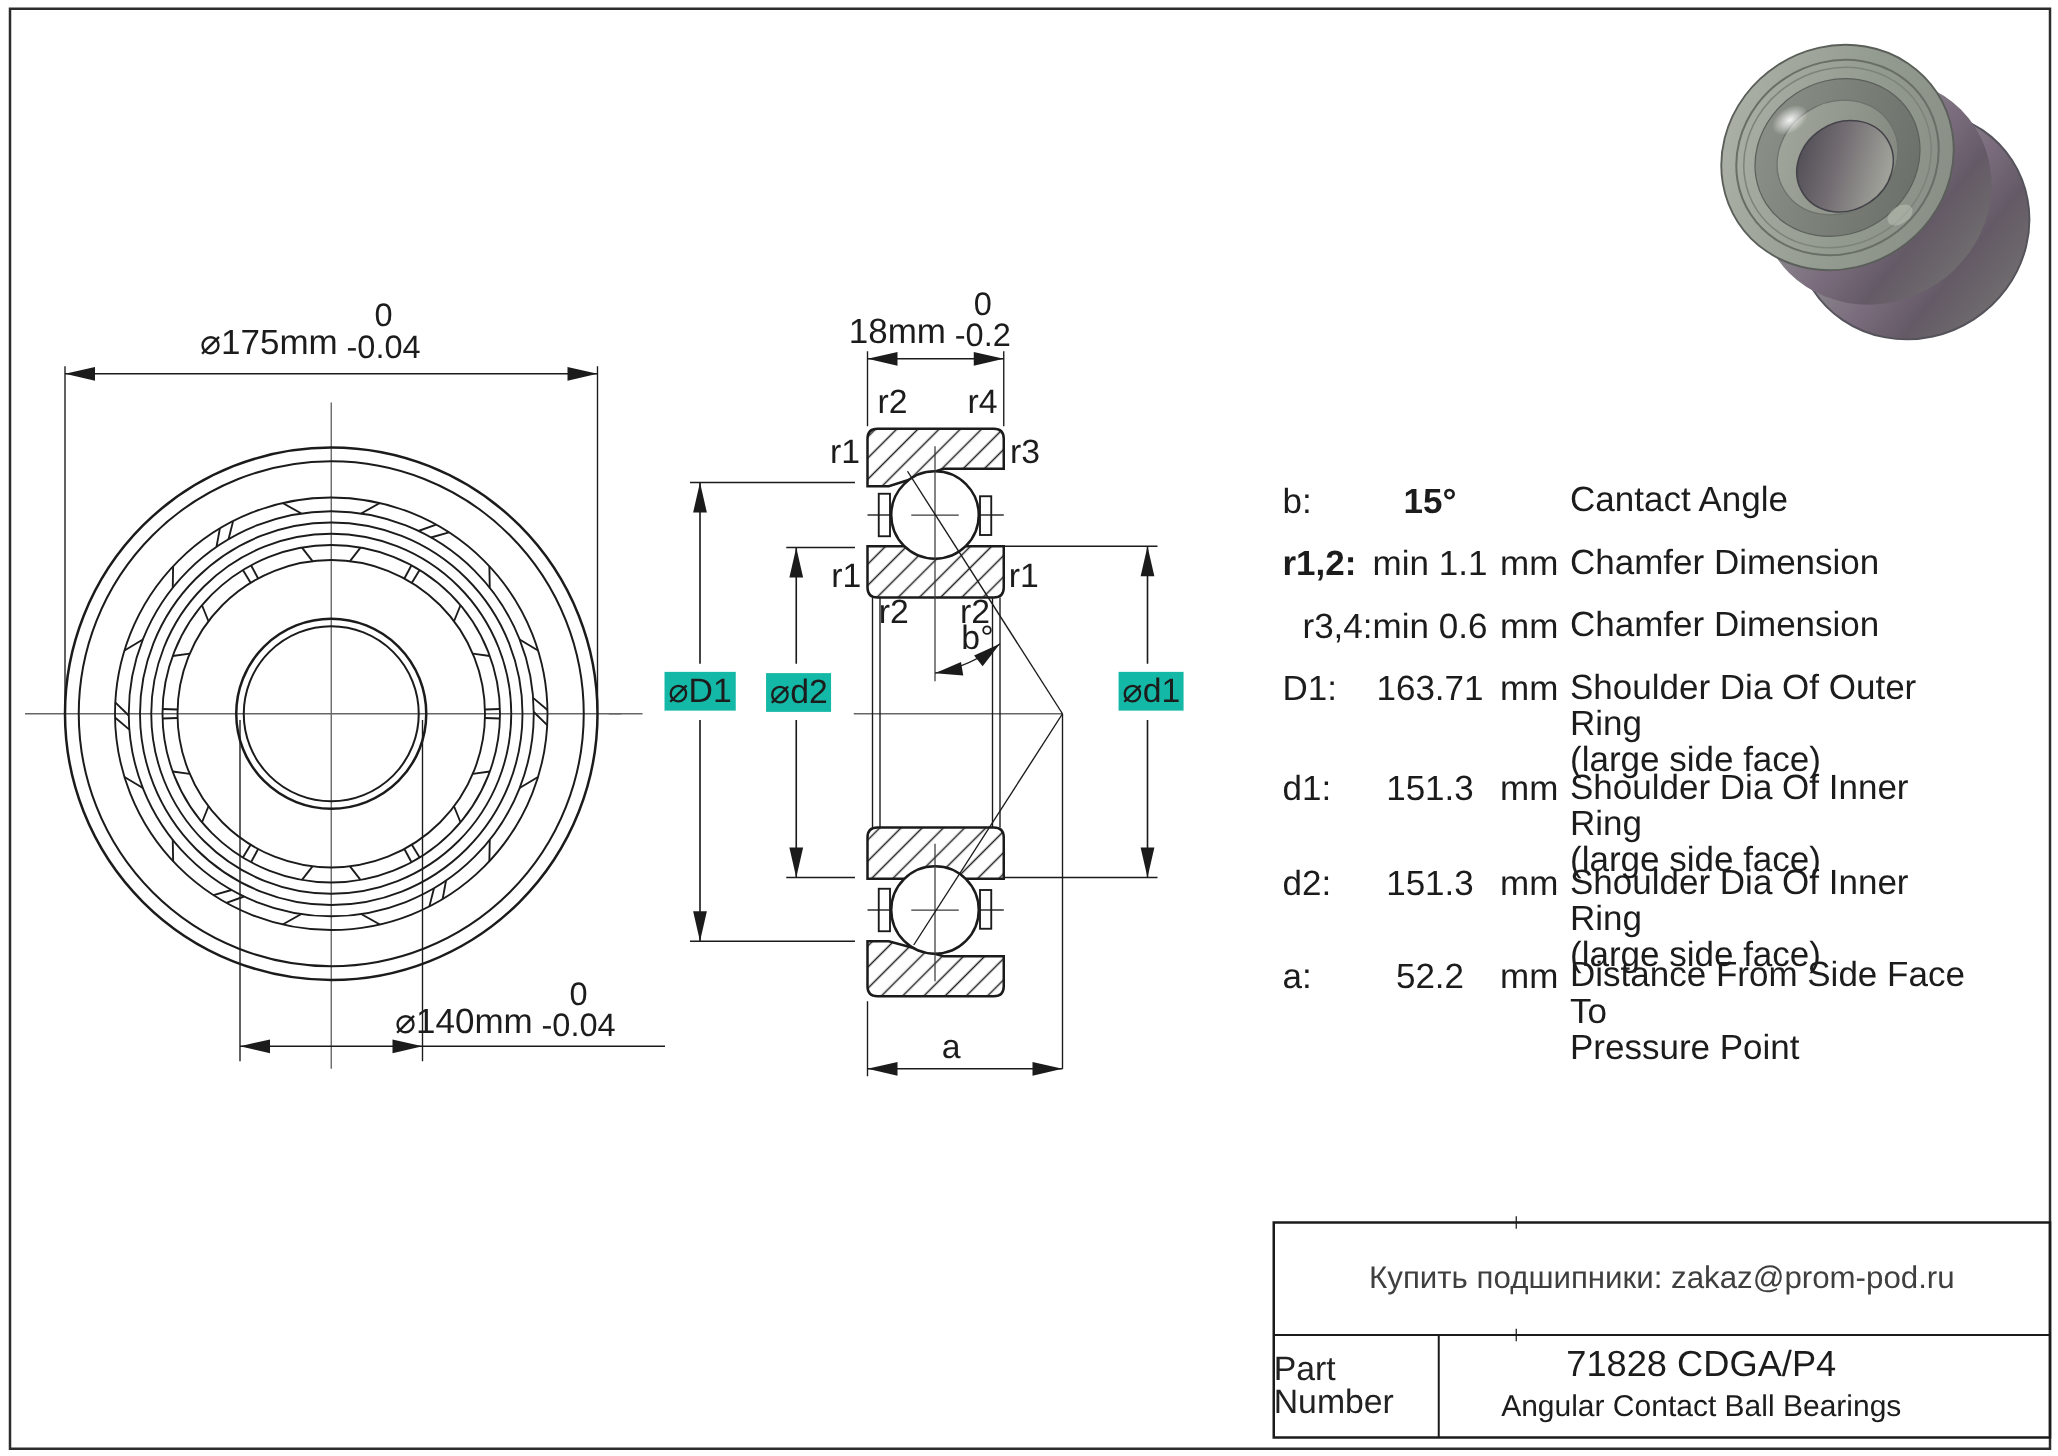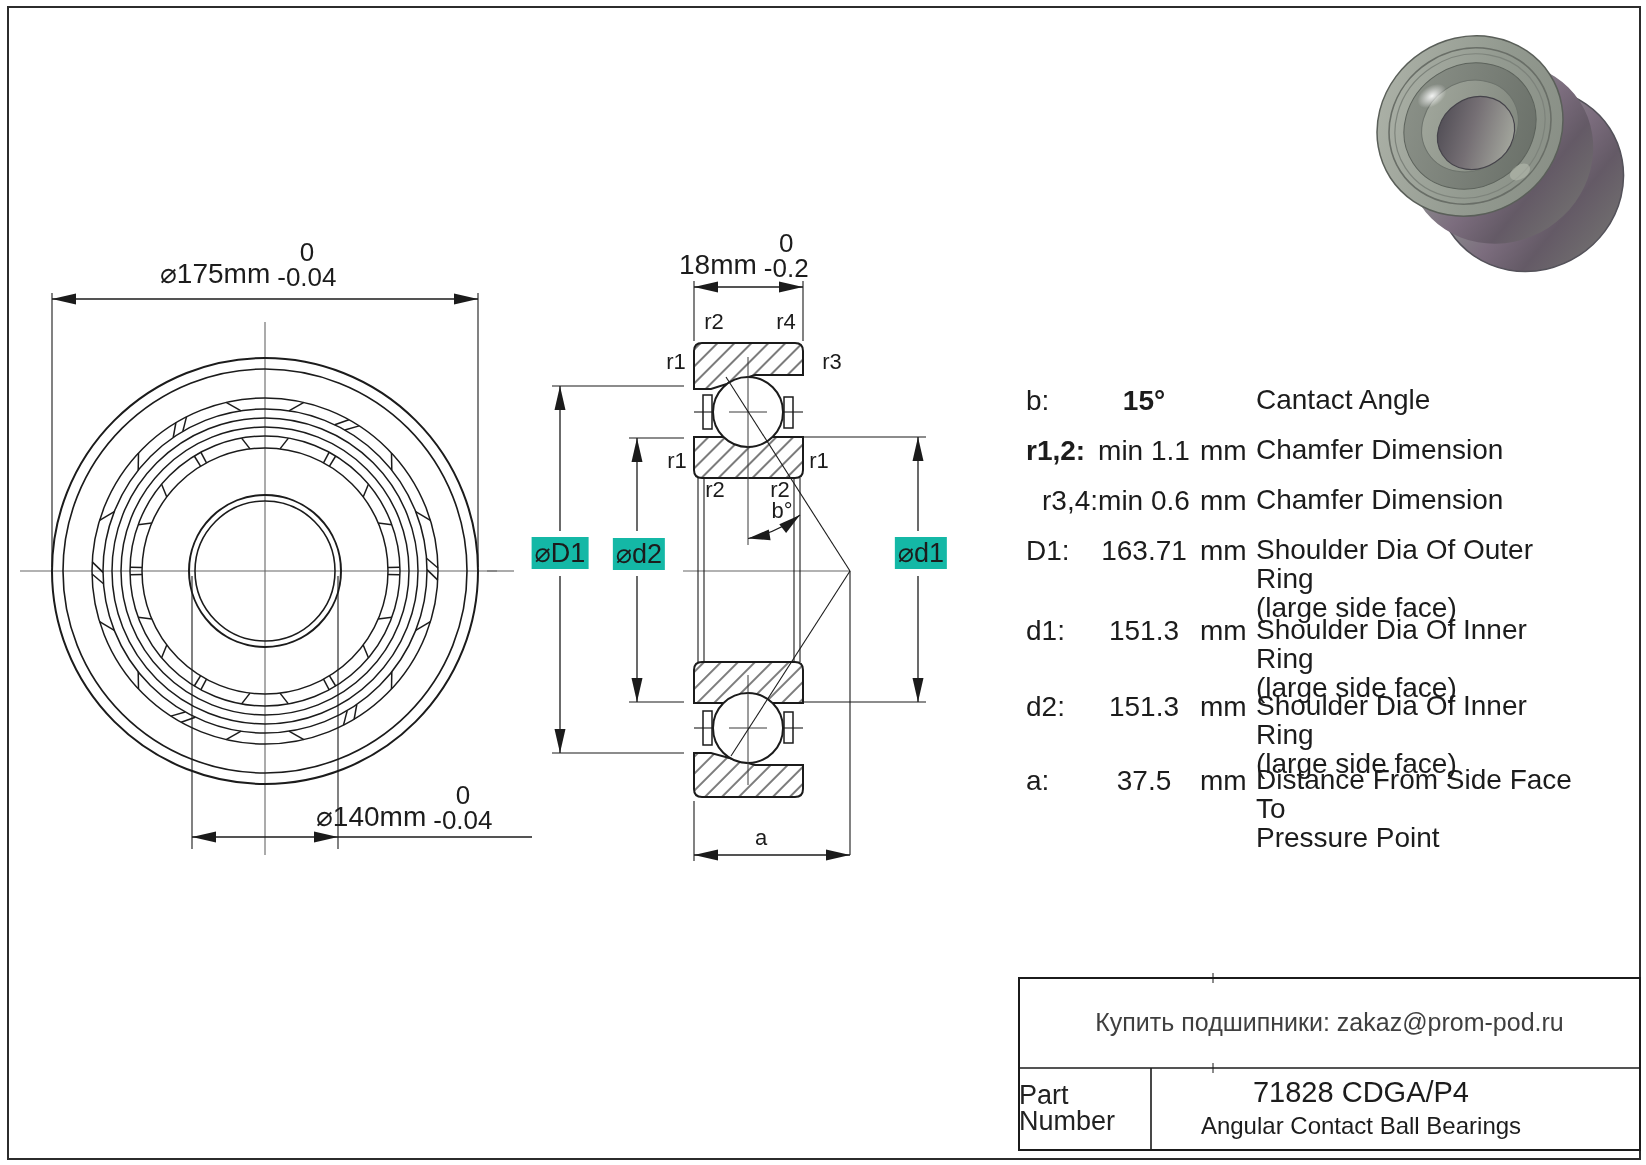--- a/index.html
+++ b/index.html
@@ -3,21 +3,21 @@
 <meta charset="utf-8">
 <style>
   html,body{margin:0;padding:0;background:#fff;}
   .page{position:relative;width:1646px;height:1165px;background:#ffffff;
         font-family:"Liberation Sans","DejaVu Sans",sans-serif;overflow:hidden;}
   .page svg{position:absolute;left:0;top:0;}
   .t{position:absolute;color:#1c1c1c;white-space:pre;}
   .ctr{transform:translate(-50%,-50%);text-align:center;}
   .dimblock{position:absolute;display:flex;align-items:flex-end;gap:7px;font-size:28px;color:#1c1c1c;}
   .tol{display:flex;flex-direction:column;align-items:center;font-size:26px;line-height:25px;}
-  .rlab{font-size:22px;}
+  .rlab{font-size:27px;}
   .dlab{font-size:27px;background:#14b8a6;padding:0 3px;}
   .srow{font-size:28px;}
   .sv{width:116px;text-align:center;}
   .sd{width:320px;line-height:29px;white-space:pre-line;}
   .ru{width:621px;text-align:center;font-size:25px;color:#3f3f3f;}
   .plabel{width:125px;text-align:left;font-size:27px;line-height:26px;white-space:pre-line;color:#222;}
   .pnum{width:420px;text-align:center;font-size:29px;color:#1c1c1c;}
   .ptype{width:420px;text-align:center;font-size:24px;color:#1c1c1c;}
   .ring{fill:none;stroke:#1b1b1b;}
   .cl{stroke:#666;stroke-width:1.1;fill:none;}
@@ -275,21 +275,21 @@
   <span>18mm</span>
   <span class="tol">
     <span>0</span>
     <span>-0.2</span>
   </span>
 </div>
 
 <div class="t rlab ctr" style="left:714px;top:322px;">r2</div>
 <div class="t rlab ctr" style="left:786px;top:322px;">r4</div>
 <div class="t rlab ctr" style="left:676px;top:362px;">r1</div>
-<div class="t rlab ctr" style="left:820px;top:362px;margin-left:12px;">r3</div>
+<div class="t rlab ctr" style="left:820px;top:362px;">r3</div>
 <div class="t rlab ctr" style="left:677px;top:461px;">r1</div>
 <div class="t rlab ctr" style="left:819px;top:461px;">r1</div>
 <div class="t rlab ctr" style="left:715px;top:490px;">r2</div>
 <div class="t rlab ctr" style="left:780px;top:490px;">r2</div>
 <div class="t rlab ctr" style="left:782px;top:511px;">b°</div>
 
 <div class="t dlab ctr" style="left:560px;top:553px;">⌀D1</div>
 <div class="t dlab ctr" style="left:639px;top:554px;">⌀d2</div>
 <div class="t dlab ctr" style="left:921px;top:553px;">⌀d1</div>
 <div class="t rlab ctr" style="left:761px;top:838px;">a</div>
@@ -322,21 +322,21 @@
   <div class="t srow sd" style="left:1256px;top:615px;">Shoulder Dia Of Inner Ring
 (large side face)</div>
 
   <div class="t srow" style="left:1026px;top:691px;">d2:</div>
   <div class="t srow sv" style="left:1086px;top:691px;">151.3</div>
   <div class="t srow" style="left:1200px;top:691px;">mm</div>
   <div class="t srow sd" style="left:1256px;top:691px;">Shoulder Dia Of Inner Ring
 (large side face)</div>
 
   <div class="t srow" style="left:1026px;top:765px;">a:</div>
-  <div class="t srow sv" style="left:1086px;top:765px;">37.5</div>
+  <div class="t srow sv" style="left:1086px;top:765px;">52.2</div>
   <div class="t srow" style="left:1200px;top:765px;">mm</div>
   <div class="t srow sd" style="left:1256px;top:765px;">Distance From Side Face To
 Pressure Point</div>
 </div>
 
 <div class="t ru" style="left:1019px;top:1008px;">Купить подшипники: zakaz@prom-pod.ru</div>
 <div class="t plabel" style="left:1019px;top:1082px;">Part
 Number</div>
 <div class="t pnum" style="left:1151px;top:1076px;">71828 CDGA/P4</div>
 <div class="t ptype" style="left:1151px;top:1112px;">Angular Contact Ball Bearings</div>

